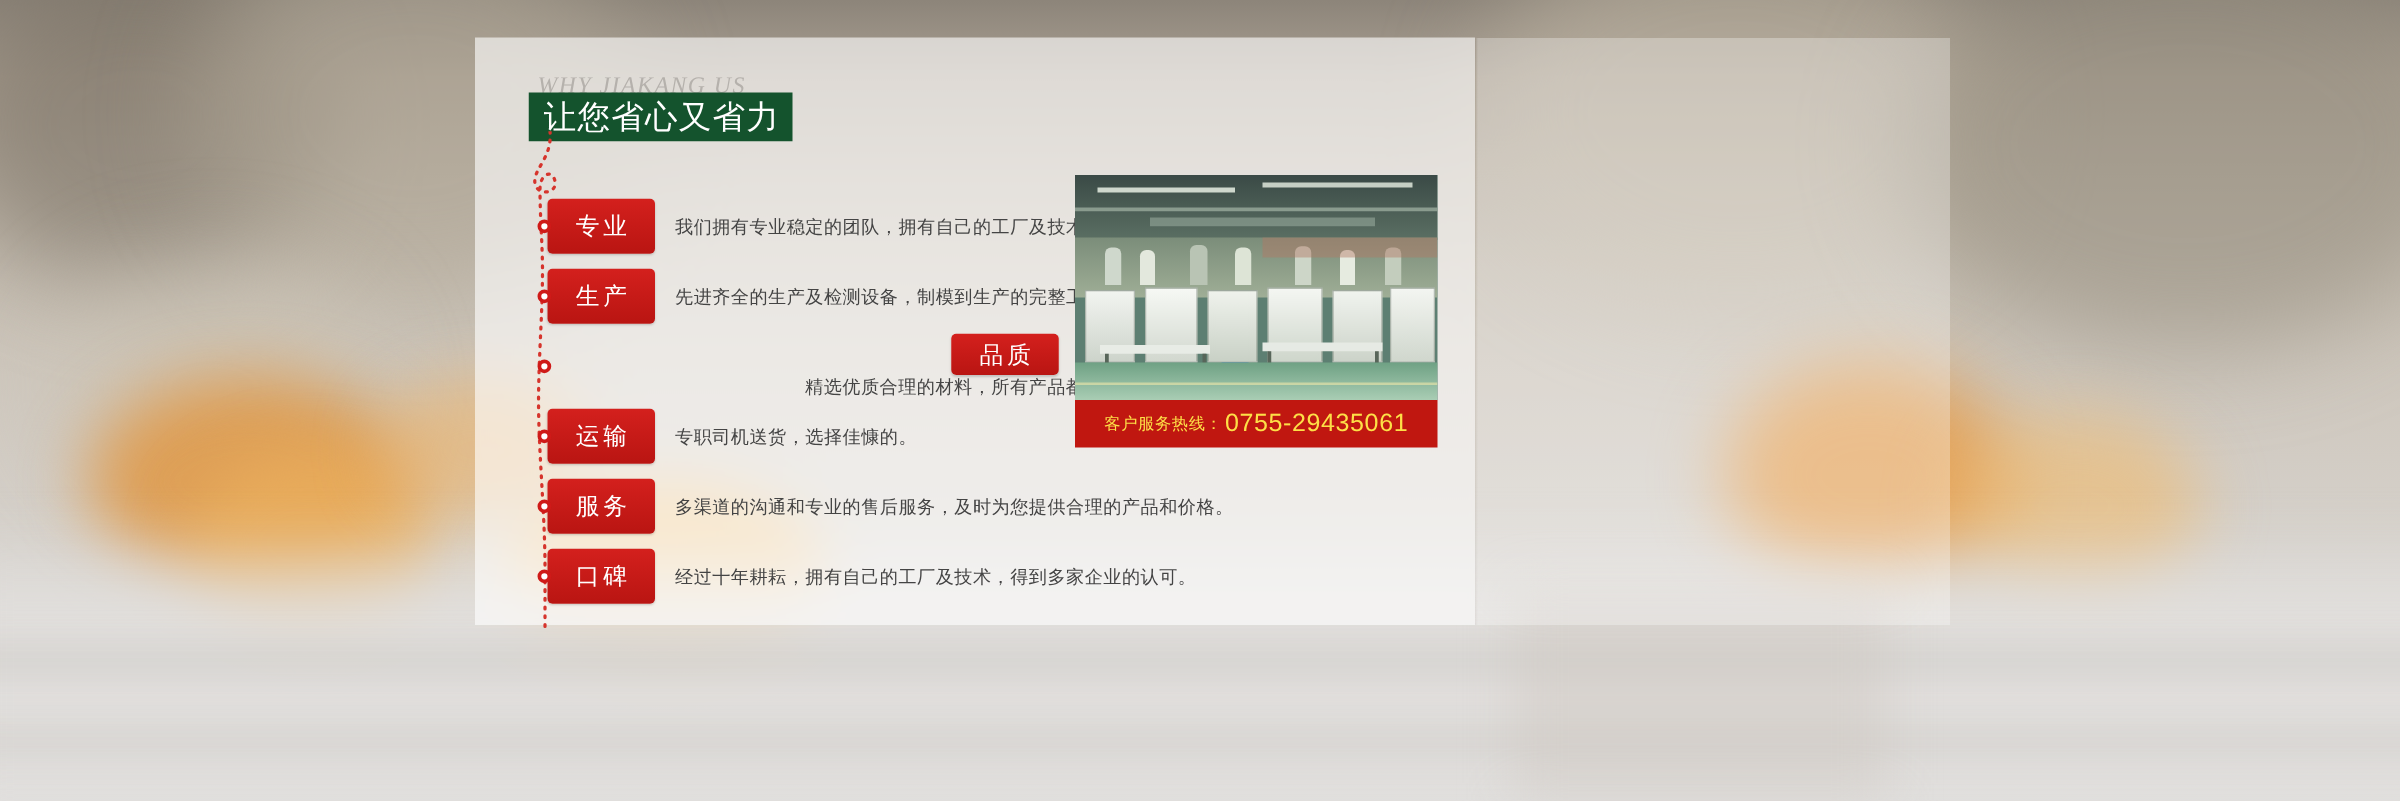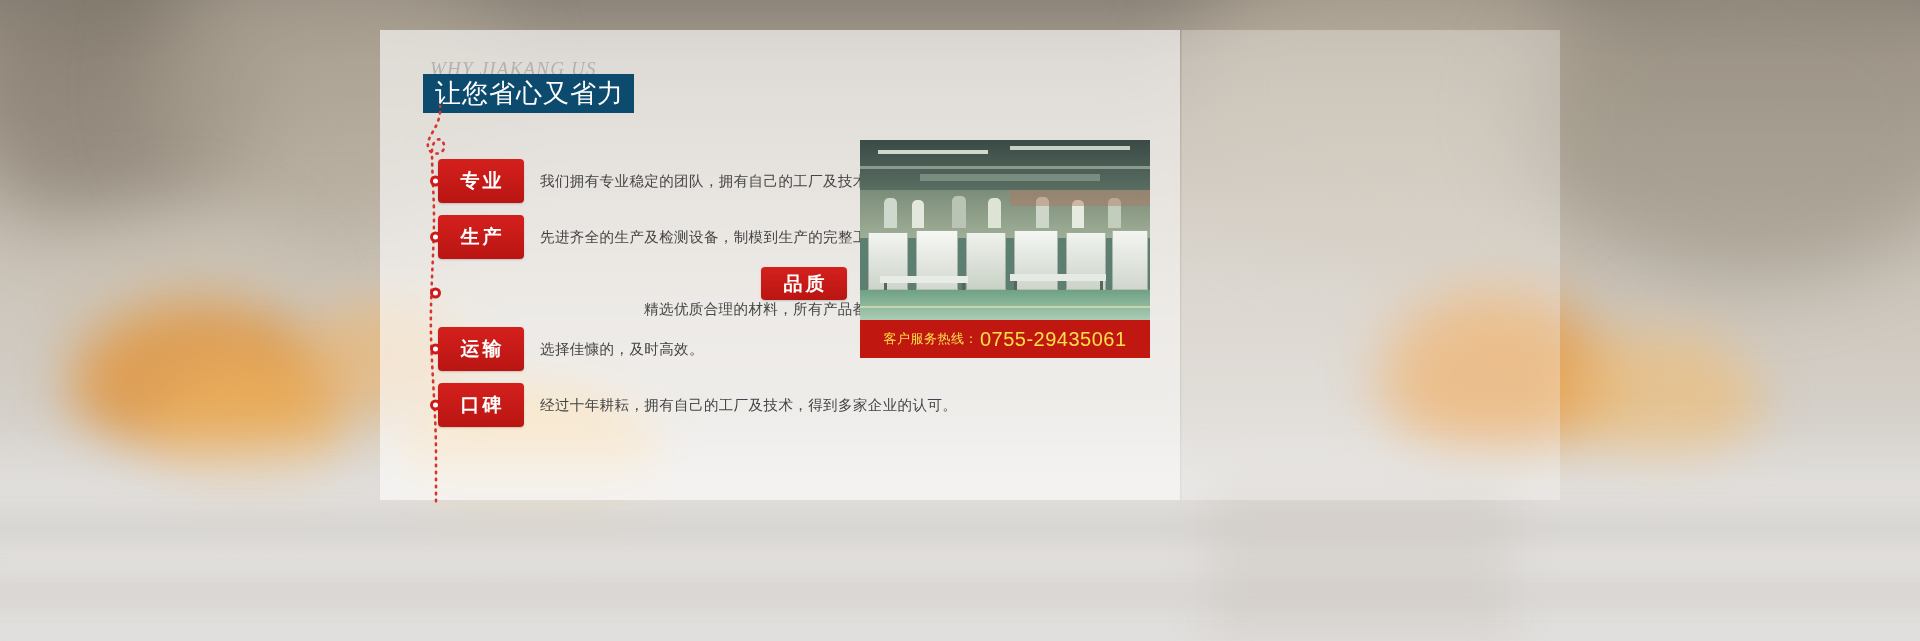--- a/index.html
+++ b/index.html
@@ -59,21 +59,21 @@
     color:#2f2f2f; letter-spacing:1px; line-height:40px;
     font-family:"Liberation Sans","DejaVu Sans",sans-serif;
   }
   .head-red {
     font-size:44px; font-weight:bold; font-style:italic;
     color:#e60012; line-height:46px; letter-spacing:-1px;
     margin-left:4px; margin-bottom:-3px;
     text-shadow:1px 1px 0 rgba(0,0,0,0.18);
   }
   .head-banner {
-    background:#0c4a6e; color:#ffffff;
+    background:#14532d; color:#ffffff;
     font-size:26px; font-weight:500; letter-spacing:1px;
     padding:4px 10px 5px 12px; line-height:30px;
     margin-left:-2px; margin-bottom:1px;
     font-family:"Liberation Sans","DejaVu Sans",sans-serif;
   }
 
   
   #curve { position:absolute; left:398px; top:105px; width:90px; height:400px; }
 
   
@@ -81,21 +81,21 @@
   .reason { position:relative; display:flex; align-items:center; height:52px; }
   .dot {
     position:absolute; left:0px; top:50%; transform:translateY(-50%);
     width:11px; height:11px; border-radius:50%;
     background:#ffffff; border:3px solid #cf1a18; z-index:3;
   }
   .tag {
     position:relative; margin-left:8px;
     width:86px; height:44px; border-radius:4px;
     background:linear-gradient(to bottom,#d4201d,#b91512);
-    color:#ffffff; font-size:19px; font-weight:bold;
+    color:#ffffff; font-size:19px; font-weight:normal;
     display:flex; align-items:center; justify-content:center;
     letter-spacing:3px; text-indent:3px;
     box-shadow:0 1px 2px rgba(0,0,0,0.18);
   }
   .desc {
     margin-left:16px; font-size:14.5px; color:#444444;
     letter-spacing:0.4px; white-space:nowrap;
     font-family:"Liberation Sans","DejaVu Sans",sans-serif;
   }
 
@@ -173,23 +173,28 @@
 
   <div class="reason" style="margin-bottom:4px;flex-direction:column;">
     <span class="dot"></span>
     <span class="tag">品质</span>
     <span class="desc">精选优质合理的材料，所有产品都做到全检出货。</span>
   </div>
 
   <div class="reason" style="margin-bottom:4px;">
     <span class="dot"></span>
     <span class="tag">运输</span>
-    <span class="desc">选择佳慷的，及时高效。</span>
-  </div>
-
+    <span class="desc">专职司机送货，选择佳慷的。</span>
+  </div>
+
+  <div class="reason" style="margin-bottom:4px;">
+    <span class="dot"></span>
+    <span class="tag">服务</span>
+    <span class="desc">多渠道的沟通和专业的售后服务，及时为您提供合理的产品和价格。</span>
+  </div>
 
   <div class="reason">
     <span class="dot"></span>
     <span class="tag">口碑</span>
     <span class="desc">经过十年耕耘，拥有自己的工厂及技术，得到多家企业的认可。</span>
   </div>
 
 </div>
 
 <div id="photo-wrap">

